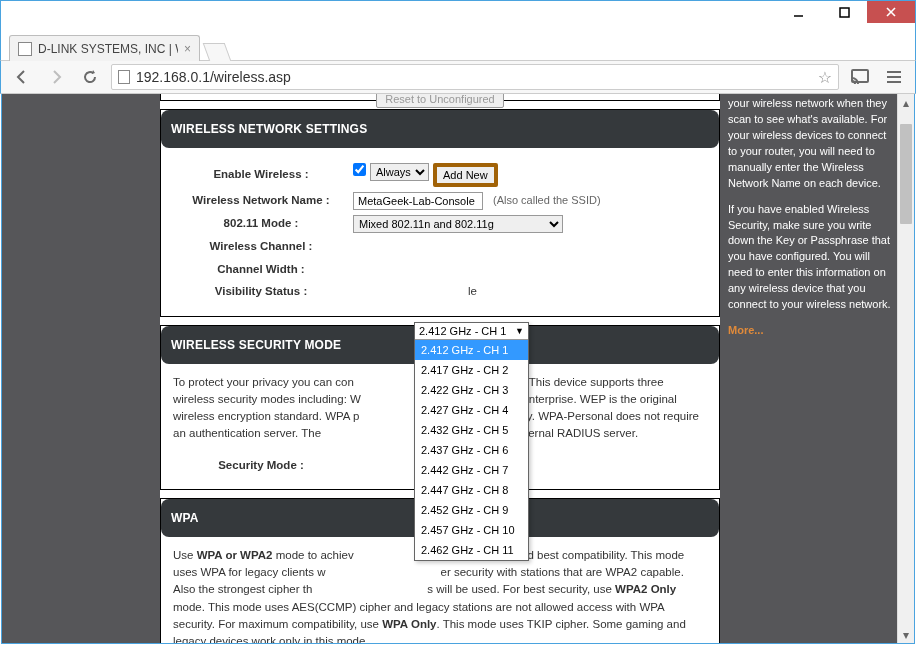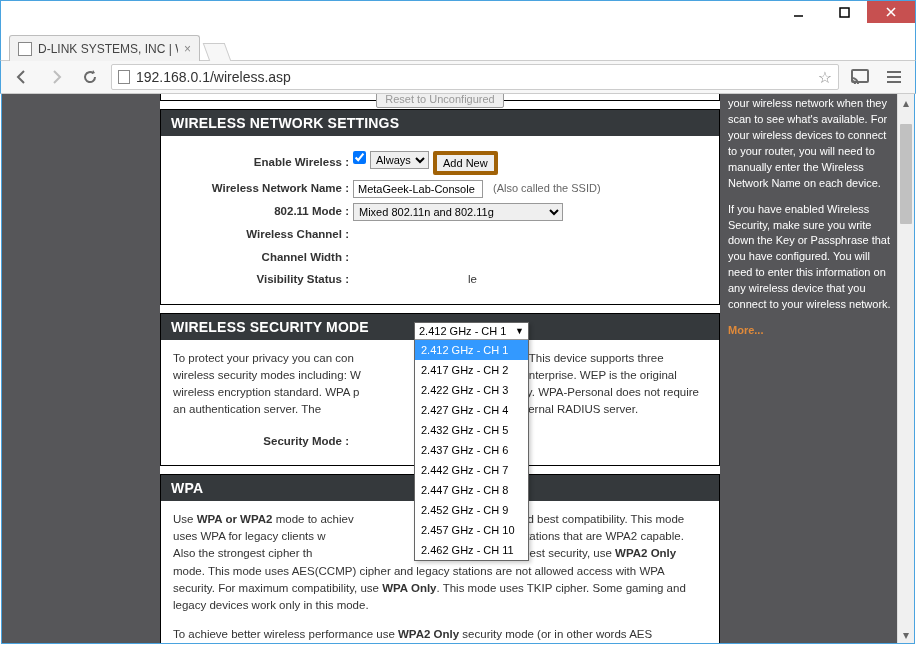--- a/index.html
+++ b/index.html
@@ -42,25 +42,25 @@
   .page { position: absolute; left: 30px; right: 30px; top: -14px; bottom: 0; background: transparent; }
   .main-col { position: absolute; left: 128px; top: 0; width: 560px; background: #fff; }
   .side-col { position: absolute; left: 696px; top: 0; width: 165px; color: #fff; font-size: 11px; font-family: Verdana, sans-serif; line-height: 1.45; }
   .side-col p { margin-bottom: 10px; }
   .side-col a { color: #e08a3a; text-decoration: none; font-weight: bold; }
 
   .top-btn-wrap { height: 18px; text-align: center; padding-bottom: 4px; }
   .config-btn { border: 1px solid #999; background: #efefef; color: #999; padding: 2px 8px; font-size: 11px; border-radius: 2px; text-align: right; }
 
   .panel { border: 1px solid #000; margin-bottom: 8px; }
-  .panel-header { background: #35393c; color: #fff; font-weight: bold; font-size: 14px; padding: 5px 10px; font-family: Verdana, sans-serif; letter-spacing: 0.2px; }
+  .panel-header { background: #35393c; color: #fff; font-weight: bold; font-size: 12px; padding: 12px 10px; font-family: Verdana, sans-serif; letter-spacing: 0.2px; border-radius: 8px; }
   .panel-body { background: #fff; padding: 10px 12px; font-size: 11.5px; color: #333; font-family: Verdana, sans-serif; line-height: 1.5; }
 
   .form-row { display: flex; align-items: center; margin: 5px 0; }
-  .form-label { width: 180px; text-align: right; font-weight: bold; font-size: 11.5px; padding-right: 4px; }
+  .form-label { width: 180px; text-align: center; font-weight: bold; font-size: 11.5px; padding-right: 4px; }
   .form-ctrl { display: flex; align-items: flex-start; gap: 4px; }
   .form-ctrl input[type=text] { border: 1px solid #999; padding: 2px 4px; font-size: 11px; width: 130px; font-family: inherit; }
   .form-ctrl select { border: 1px solid #999; font-size: 11px; padding: 1px; font-family: inherit; background: #efefef; }
   .note { color: #666; font-size: 11px; margin-left: 6px; }
   .btn-sm { border: 4px solid #a16207; background: #efefef; padding: 2px 6px; font-size: 11px; border-radius: 2px; }
 
   
   .dropdown-open { position: absolute; left: 382px; top: 194px; width: 115px; background: #fff; border: 1px solid #666; z-index: 50; box-shadow: 2px 2px 4px rgba(0,0,0,0.2); margin-top: 48px; }
   .dropdown-head { background: #fff; border-bottom: 1px solid #999; padding: 2px 4px; font-size: 11px; display:flex; justify-content:space-between; align-items:center; }
   .dropdown-head .arrow { font-size: 9px; }

